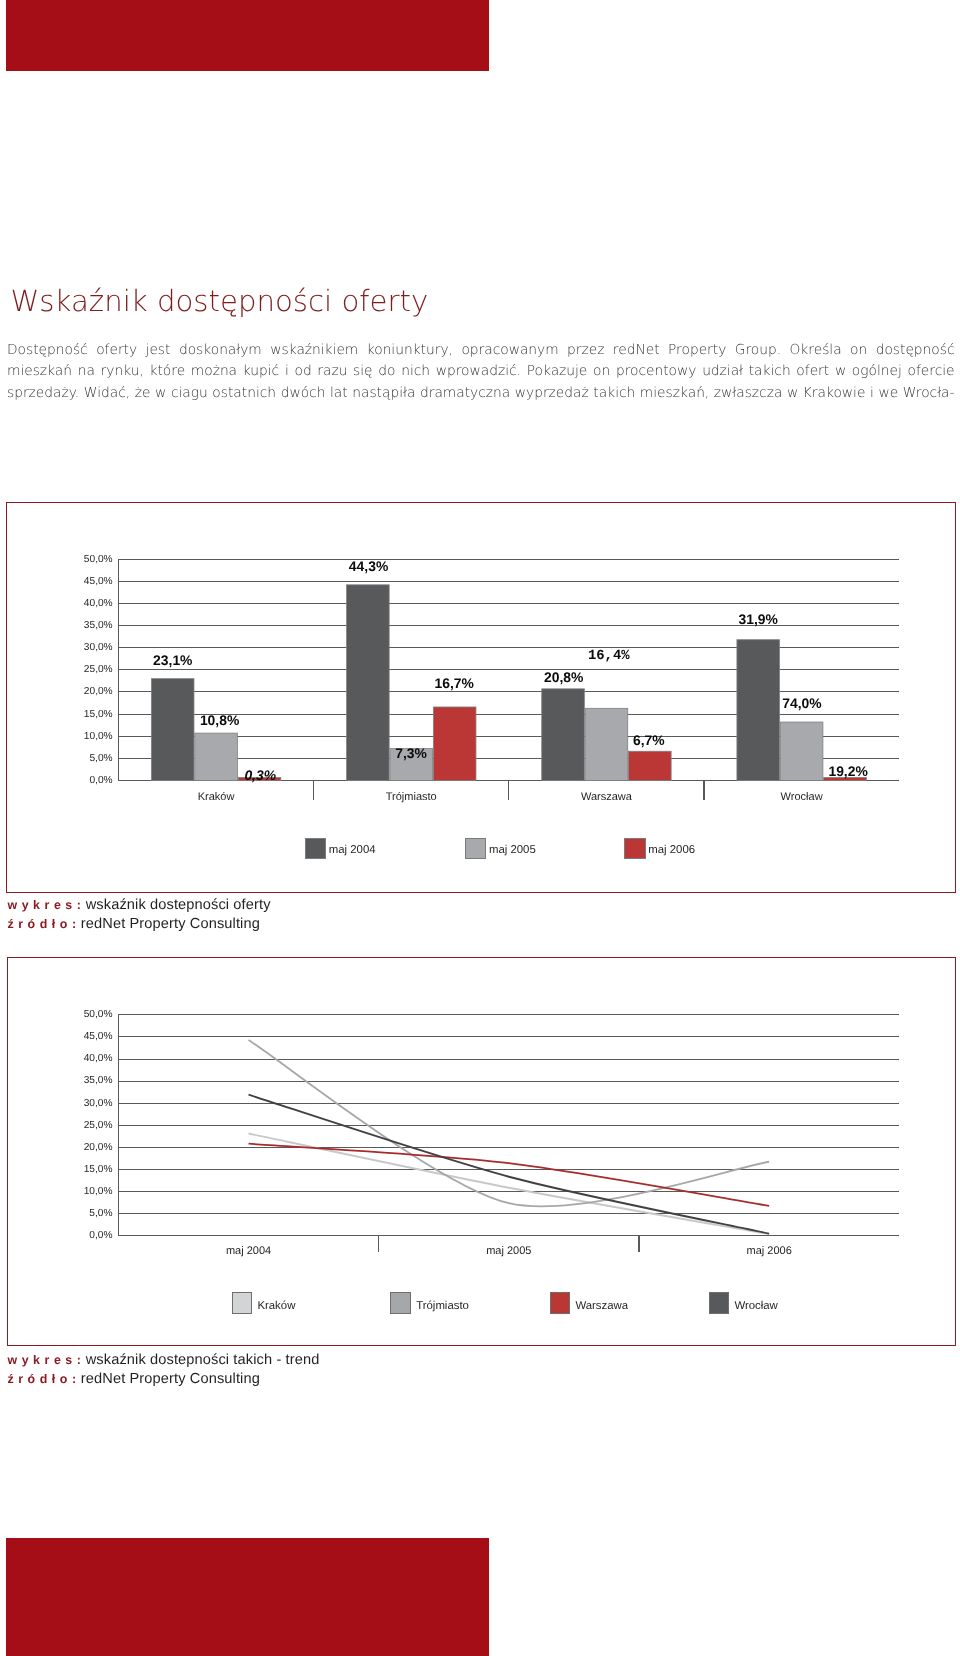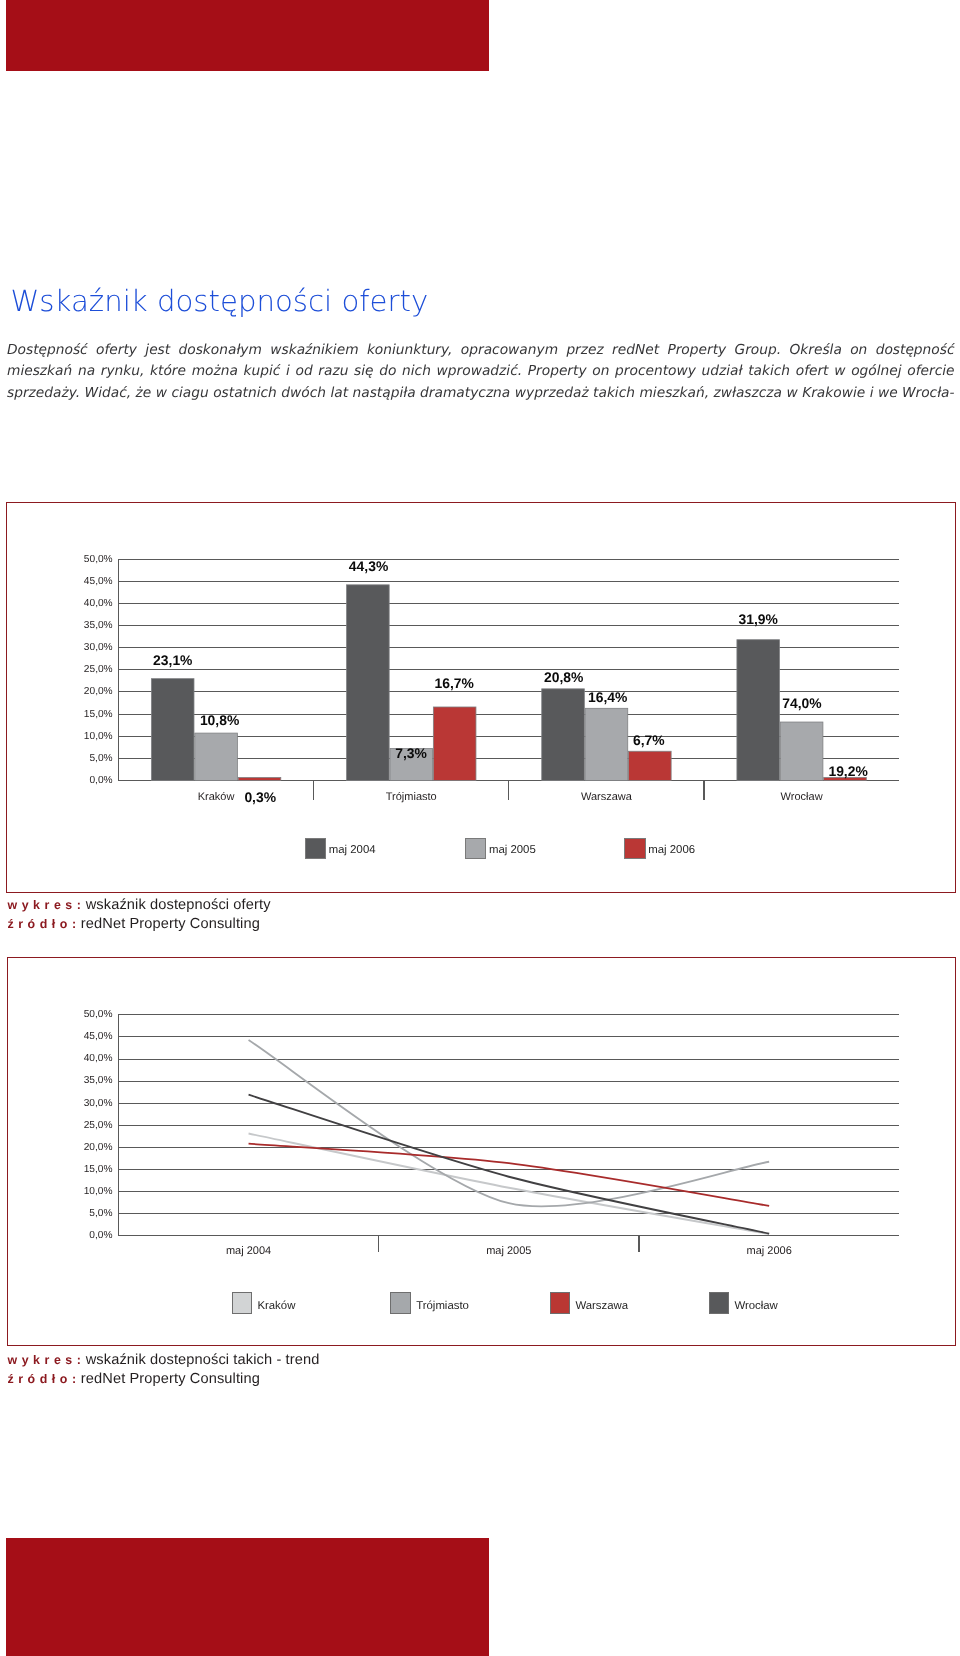--- a/index.html
+++ b/index.html
@@ -4,25 +4,25 @@
 <style>
   html,body{margin:0;padding:0;}
   body{width:960px;height:1656px;background:#fff;
        font-family:"Liberation Sans",sans-serif;position:relative;overflow:hidden;
        -webkit-font-smoothing:antialiased;text-rendering:geometricPrecision;}
   .abs{position:absolute;}
 
   #header-bar{left:5.8px;top:0;width:483px;height:70.6px;background:#A50E17;}
   #footer-bar{left:5.8px;top:1537.8px;width:483px;height:118.2px;background:#A50E17;}
 
-  #page-title{left:10.5px;top:284px;font-size:29.2px;font-weight:200;color:#1d4ed8;
+  #page-title{left:10.5px;top:284px;font-size:29.2px;font-weight:200;color:#7f1d1d;
               font-family:"DejaVu Sans",sans-serif;line-height:34px;white-space:nowrap;}
 
   #intro-paragraph{left:7px;top:339.7px;width:947.5px;font-size:13.78px;color:#363638;
-                   font-family:"DejaVu Sans",sans-serif;font-weight:200;font-style:italic;}
+                   font-family:"DejaVu Sans",sans-serif;font-weight:200;}
   .pline{line-height:21.7px;text-align:justify;text-align-last:justify;}
   .pline.last{text-align-last:left;}
 
   .chart-box{border:1.5px solid #8C1A20;box-sizing:border-box;background:#fff;}
   #chart-box-1{left:6.4px;top:502.0px;width:949.2px;height:390.9px;}
   #chart-box-2{left:6.6px;top:957.0px;width:949.0px;height:389.2px;}
 
   .cap{font-size:14.6px;color:#231F20;white-space:pre;line-height:18.9px;letter-spacing:0.12px;}
   .cap .lbl{color:#8C1A20;font-weight:bold;font-size:12.4px;letter-spacing:0.55px;}
   #caption-1{left:7.5px;top:896.0px;}
@@ -39,21 +39,21 @@
 </style>
 </head>
 <body>
 
 <div class="abs" id="header-bar"></div>
 
 <div class="abs" id="page-title">Wskaźnik dostępności oferty</div>
 
 <div class="abs" id="intro-paragraph">
   <div class="pline">Dostępność oferty jest doskonałym wskaźnikiem koniunktury, opracowanym przez redNet Property Group. Określa on dostępność</div>
-  <div class="pline">mieszkań na rynku, które można kupić i od razu się do nich wprowadzić. Property on procentowy udział takich ofert w ogólnej ofercie</div>
+  <div class="pline">mieszkań na rynku, które można kupić i od razu się do nich wprowadzić. Pokazuje on procentowy udział takich ofert w ogólnej ofercie</div>
   <div class="pline">sprzedaży. Widać, że w ciagu ostatnich dwóch lat nastąpiła dramatyczna wyprzedaż takich mieszkań, zwłaszcza w Krakowie i we Wrocła-</div>
 </div>
 
 <div class="abs chart-box" id="chart-box-1"></div>
 <div class="abs chart-box" id="chart-box-2"></div>
 
 <svg class="abs" id="bar-chart-svg" width="960" height="1656" viewBox="0 0 960 1656" style="left:0;top:0;pointer-events:none;">
     <g>
       <line x1="118.5" y1="559.2" x2="899.2" y2="559.2" stroke="#595959" stroke-width="1" shape-rendering="crispEdges"></line>
       <line x1="118.5" y1="581.33" x2="899.2" y2="581.33" stroke="#595959" stroke-width="1" shape-rendering="crispEdges"></line>
@@ -84,26 +84,26 @@
       <rect x="585.1374999999999" y="708.3136" width="42.6" height="72.18639999999998" fill="#A7A9AC" stroke="#7F8083" stroke-width="0.8"></rect>
       <rect x="628.5374999999999" y="751.2458" width="42.6" height="29.254199999999997" fill="#BA3735" stroke="#7F8083" stroke-width="0.8"></rect>
       <rect x="736.9125" y="639.7106" width="42.6" height="140.78939999999997" fill="#58595B" stroke="#7F8083" stroke-width="0.8"></rect>
       <rect x="780.3125" y="722.0341999999999" width="42.6" height="58.465799999999994" fill="#A7A9AC" stroke="#7F8083" stroke-width="0.8"></rect>
       <rect x="823.7125" y="777.5" width="42.6" height="3" fill="#BA3735" stroke="#7F8083" stroke-width="0.8"></rect>
     </g>
   </svg>
 <div class="abs" id="bar-chart-overlay">
     <div class="barlabel" style="left:153.0875px;top:651.0594000000001px;">23,1%</div>
     <div class="barlabel" style="left:199.88750000000002px;top:710.6992px;">10,8%</div>
-    <div class="barlabel" style="left:244.38750000000002px;top:788px;">0,3%</div>
+    <div class="barlabel" style="left:244.38750000000002px;top:766px;font-style:italic;">0,3%</div>
     <div class="barlabel" style="left:348.8625px;top:556.7282000000001px;">44,3%</div>
     <div class="barlabel" style="left:395.2625px;top:720.0902px;margin-top:24px;">7,3%</div>
     <div class="barlabel" style="left:434.5625px;top:673.6858000000001px;">16,7%</div>
     <div class="barlabel" style="left:543.9375px;top:668.0392px;">20,8%</div>
-    <div class="barlabel" style="left:587.9374999999999px;top:688px;">16,4%</div>
+    <div class="barlabel" style="left:587.9374999999999px;top:647px;font-family:Liberation Mono, monospace;">16,4%</div>
     <div class="barlabel" style="left:632.9374999999999px;top:731.0458000000001px;">6,7%</div>
     <div class="barlabel" style="left:738.5125px;top:609.8106px;">31,9%</div>
     <div class="barlabel" style="left:782.2125px;top:693.9342px;">74,0%</div>
     <div class="barlabel" style="left:828.4125px;top:761.6px;">19,2%</div>
     <div class="ytick" style="left:12.700000000000003px;top:552.6px;width:100px;">50,0%</div>
     <div class="ytick" style="left:12.700000000000003px;top:574.73px;width:100px;">45,0%</div>
     <div class="ytick" style="left:12.700000000000003px;top:596.86px;width:100px;">40,0%</div>
     <div class="ytick" style="left:12.700000000000003px;top:618.99px;width:100px;">35,0%</div>
     <div class="ytick" style="left:12.700000000000003px;top:641.12px;width:100px;">30,0%</div>
     <div class="ytick" style="left:12.700000000000003px;top:663.25px;width:100px;">25,0%</div>

